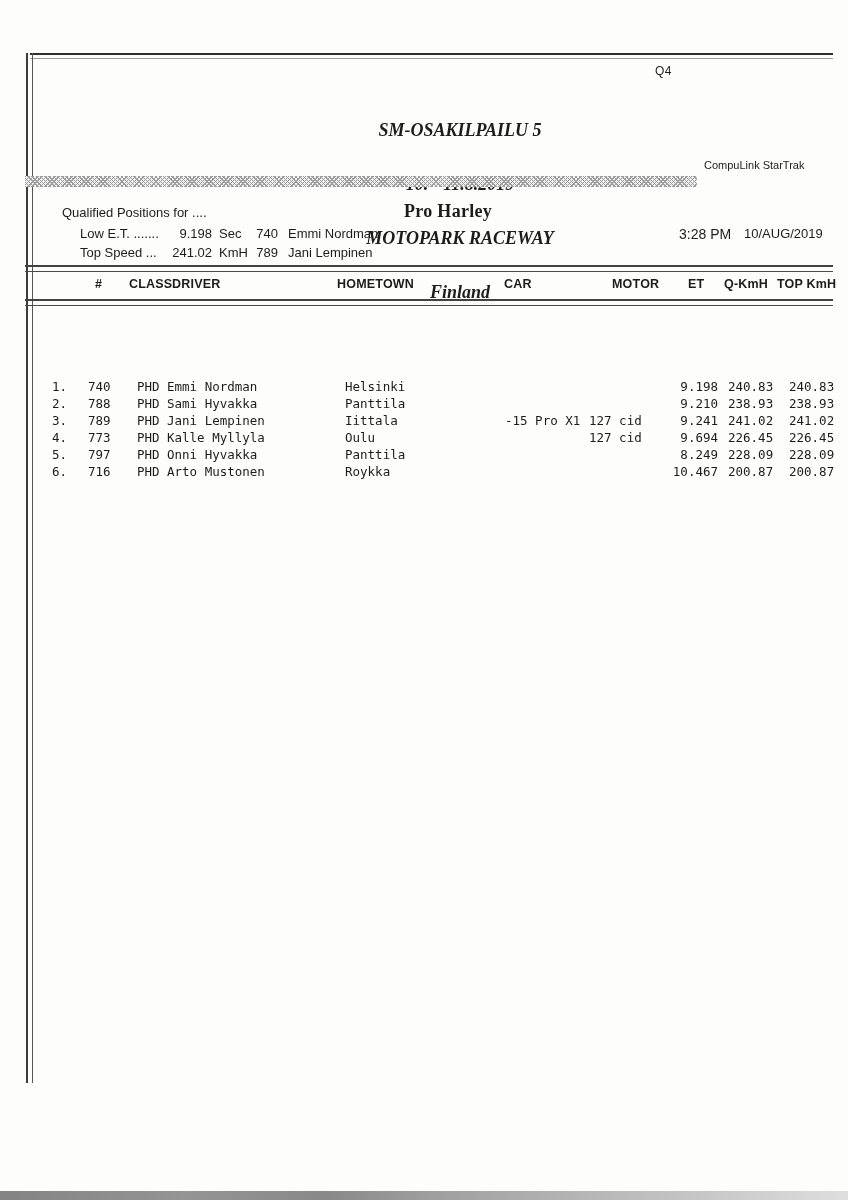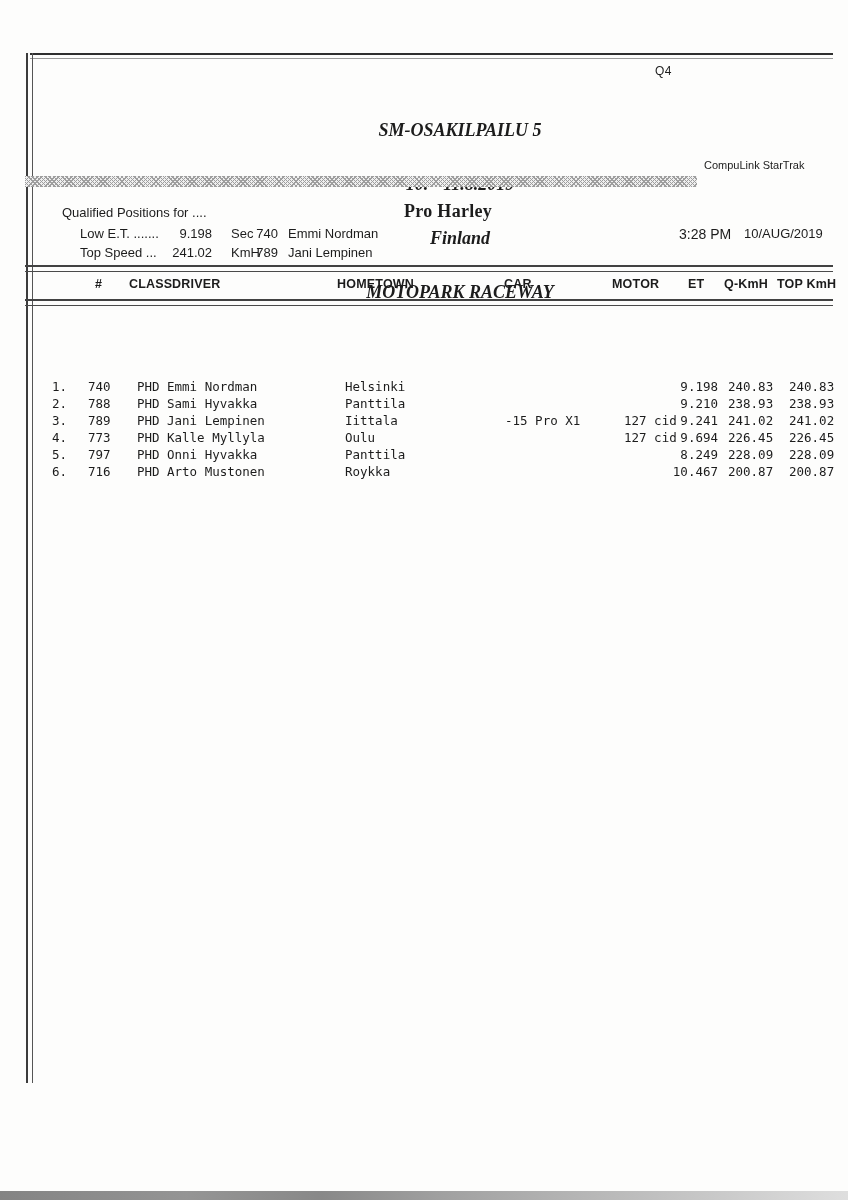--- a/index.html
+++ b/index.html
@@ -30,21 +30,21 @@
     background-color:#efefef;}
   .brand{left:704px;top:159px;font-size:11px;}
 
   .qual-label{left:62px;top:205px;font-size:13px;}
   .class-title{left:404px;top:201px;font-family:"Liberation Serif",serif;
     font-weight:bold;font-size:18px;letter-spacing:.3px;}
   .stat-line{position:absolute;left:0;width:848px;height:16px;font-size:13px;}
   .stat-1{top:226px}.stat-2{top:245px}
   .s-label{position:absolute;left:80px;white-space:pre;}
   .s-value{position:absolute;left:148px;width:64px;text-align:right;white-space:pre;}
-  .s-unit{position:absolute;left:231px;white-space:pre;}
+  .s-unit{position:absolute;left:219px;white-space:pre;}
   .s-num{position:absolute;left:256px;width:22px;text-align:right;white-space:pre;}
   .s-driver{position:absolute;left:288px;white-space:pre;}
   .t-time{left:679px;top:226px;font-size:14px;}
   .t-date{left:744px;top:226px;font-size:13px;}
 
   .dline{position:absolute;left:25px;width:808px;height:4px;
     border-top:2px solid #424242;border-bottom:1px solid #4a4a4a;}
   .dline-1{top:265px}.dline-2{top:299px}
 
   .thead{position:absolute;left:0;top:277px;width:848px;height:16px;
@@ -54,21 +54,21 @@
   .h-car{left:504px}.h-motor{left:612px}.h-et{left:688px}
   .h-q{left:724px}.h-top{left:777px}
 
   .section-title{left:0;top:338px;width:836px;text-align:center;
     font-family:"Liberation Serif",serif;font-weight:bold;font-size:21px;}
 
   .trow{position:absolute;left:0;width:848px;height:17px;
     font-family:"DejaVu Sans Mono","Liberation Mono",monospace;font-size:12.5px;}
   .trow span{position:absolute;white-space:pre;}
   .c-pos{left:52px}.c-num{left:88px}.c-class{left:137px}.c-driver{left:167px}
-  .c-home{left:345px}.c-car{left:505px}.c-motor{left:624px}
+  .c-home{left:345px}.c-car{left:505px}.c-motor{left:589px}
   .c-et{left:655px;width:63px;text-align:right}
   .c-q{left:728px;width:45px;text-align:right}
   .c-top{left:789px;width:45px;text-align:right}
 
   .bottom-bar{position:absolute;left:0;top:1191px;width:848px;height:9px;
     background:linear-gradient(90deg,#6e6e6e,#828282 22%,#747474 38%,#909090 52%,#a8a8a8 68%,#bfbfbf 84%,#d9d9d9);
     opacity:.85;}
 </style>
 </head>
 <body>
@@ -76,22 +76,22 @@
 <div class="page">
 
   <div class="frame-top"></div>
   <div class="frame-left"></div>
 
   <div class="abs session">Q4</div>
 
   <div class="abs title-block">
     <div>SM-OSAKILPAILU 5</div>
     <div>10. - 11.8.2019</div>
+    <div>MOTOPARK RACEWAY</div>
     <div>Finland</div>
-    <div>MOTOPARK RACEWAY</div>
   </div>
 
   <div class="dotband"></div>
   <div class="abs brand">CompuLink StarTrak</div>
 
   <div class="abs qual-label">Qualified Positions for ....</div>
   <div class="abs class-title">Pro Harley</div>
 
   <div class="stat-line stat-1">
     <span class="s-label">Low E.T. .......</span>

